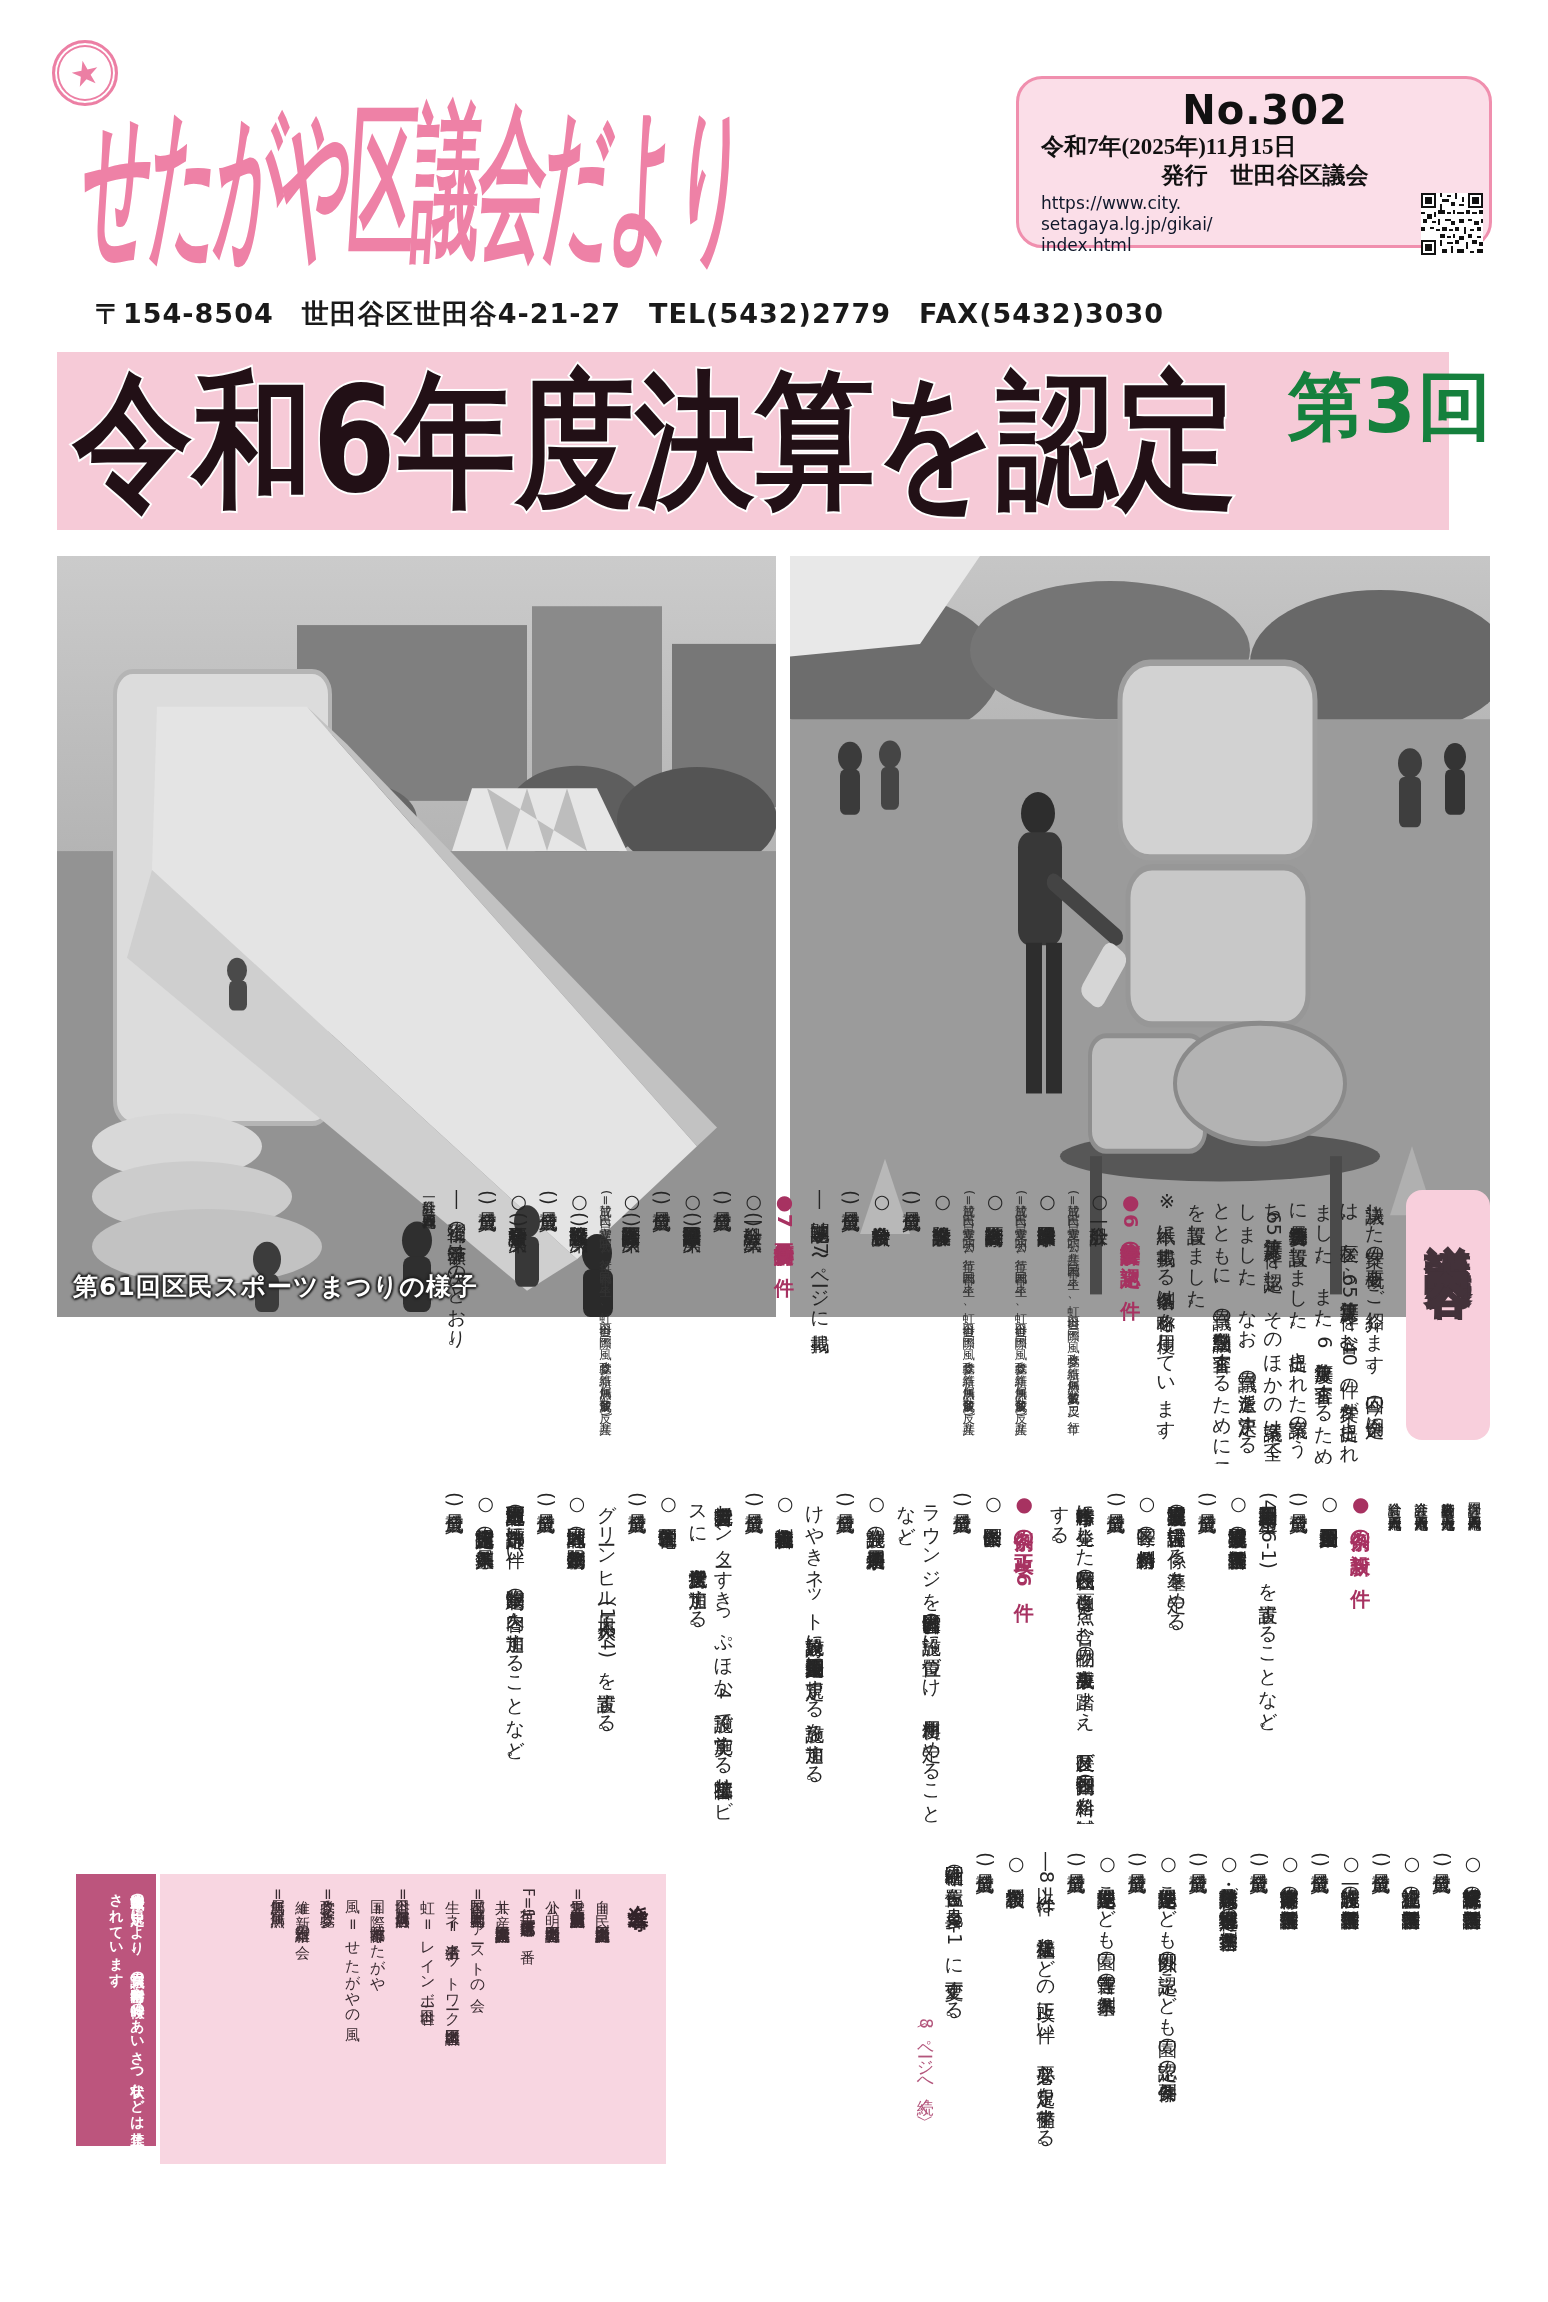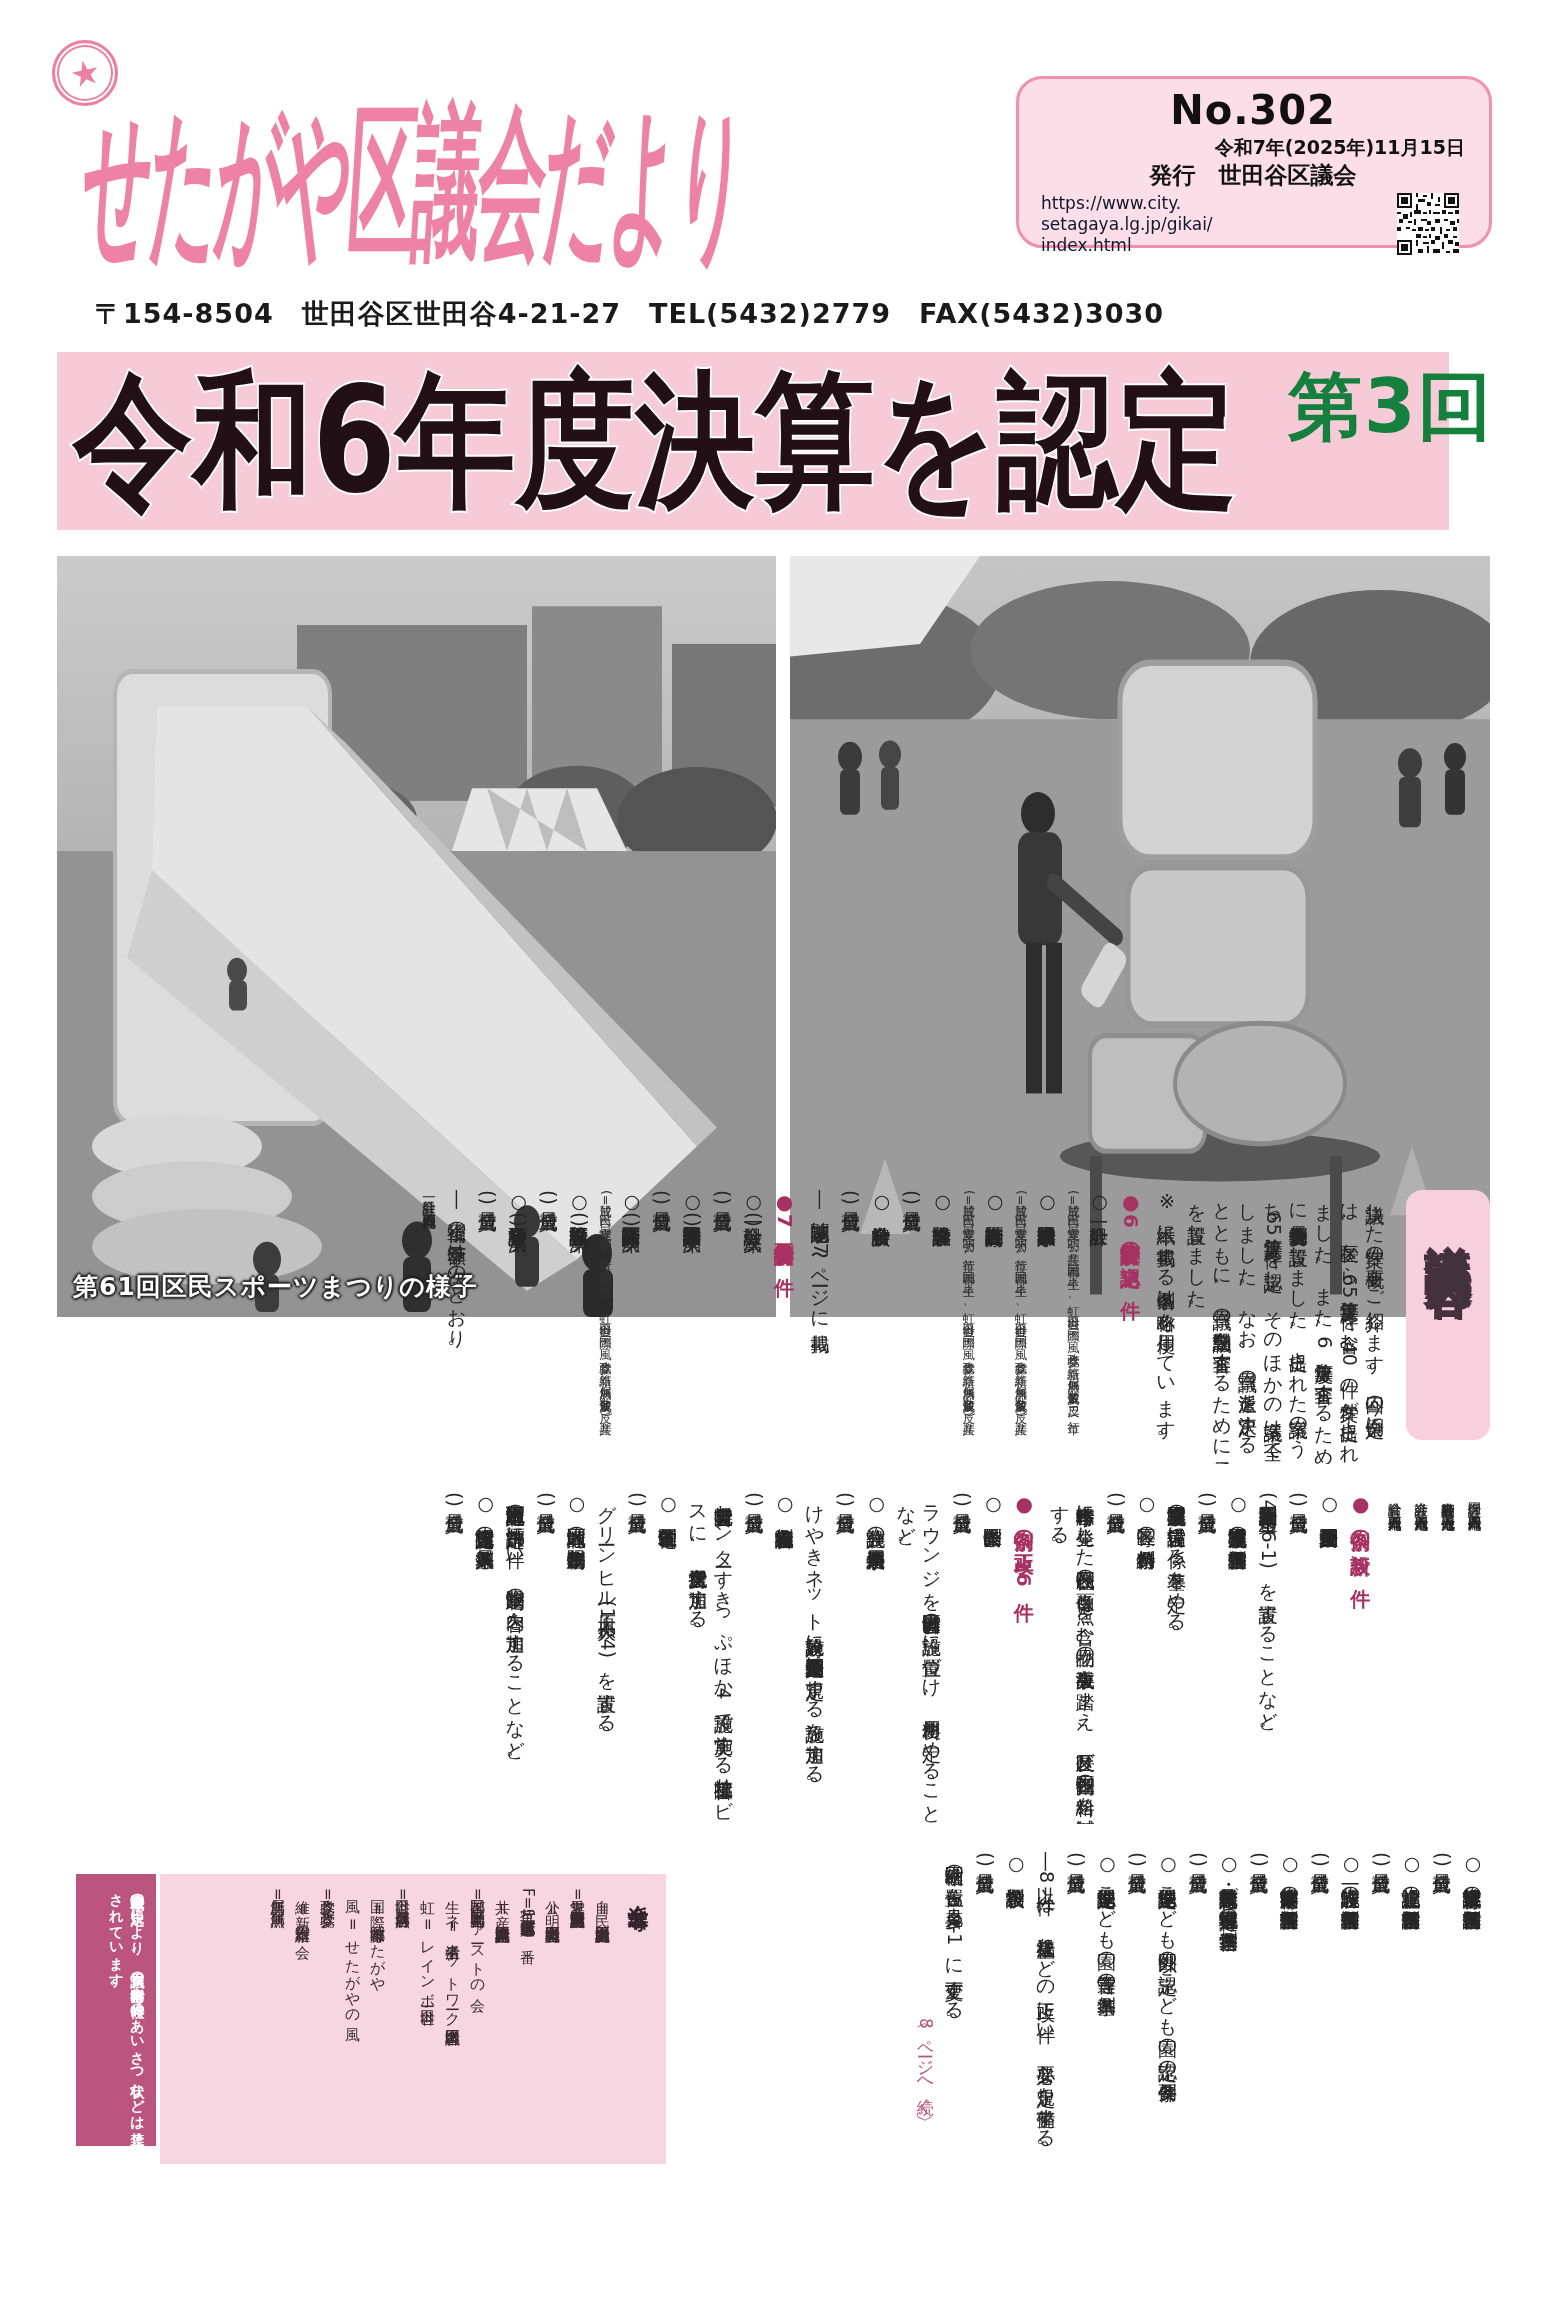--- a/index.html
+++ b/index.html
@@ -4,23 +4,23 @@
 <style>
   * { margin:0; padding:0; box-sizing:border-box; }
   html,body { background:#fff; }
   body { font-family:"DejaVu Sans","Liberation Sans",sans-serif; }
   .page { position:relative; width:1548px; height:2302px; background:#fff; overflow:hidden; color:#222; }
 
   
   .logo { position:absolute; left:52px; top:40px; width:66px; height:66px; border:3px solid #ec7fa4; border-radius:50%; display:flex; align-items:center; justify-content:center; box-shadow:inset 0 0 0 2px #fff, inset 0 0 0 4px #ec7fa4; }
   .logo .star { color:#ec7fa4; font-size:34px; line-height:1; transform:rotate(-12deg); }
   .masthead { position:absolute; left:92px; top:58px; width:700px; font-weight:900; font-size:112px; line-height:1.5; color:#ee81a6; white-space:nowrap; letter-spacing:-4px; transform:scale(0.60,1.48) skewX(-9deg); transform-origin:left top; }
-  .info-box { position:absolute; left:1016px; top:76px; width:476px; height:172px; background:#fbdee8; border:3px solid #f08fae; border-radius:26px; padding:8px 24px 8px 22px; }
+  .info-box { position:absolute; left:1016px; top:76px; width:476px; height:172px; background:#fbdee8; border:3px solid #f08fae; border-radius:26px; padding:8px 0 8px 22px; }
   .info-box .no { text-align:center; font-size:40px; font-weight:900; color:#111; line-height:46px; letter-spacing:1px; }
-  .info-box .date { text-align:right; font-size:19px; font-weight:700; color:#111; line-height:28px; }
+  .info-box .date { text-align:left; font-size:23px; font-weight:700; color:#111; line-height:28px;font-family:Liberation Serif, serif; }
   .info-box .pub { text-align:center; font-size:23px; font-weight:700; color:#111; line-height:28px; }
   .url-row { display:flex; justify-content:space-between; align-items:flex-start; margin-top:4px; }
   .url { font-size:17px; line-height:21px; color:#0f172a; }
   .url span { display:block; }
   .qr { width:62px; height:62px; background:#fff; margin-right:6px; }
   .address { position:absolute; left:95px; top:296px; font-size:27px; font-weight:600; color:#1a1a1a; letter-spacing:1px; }
 
   
   .headline-band { position:absolute; left:57px; top:352px; width:1392px; height:178px; background:#f6cad7; overflow:hidden; }
   .headline { position:absolute; left:16px; top:0; line-height:176px; font-size:146px; font-weight:900; color:#221016; white-space:nowrap; transform:scaleX(0.82); transform-origin:left center; -webkit-text-stroke:4px #ffffff; paint-order:stroke fill; text-shadow:0 0 1px #fff; }

